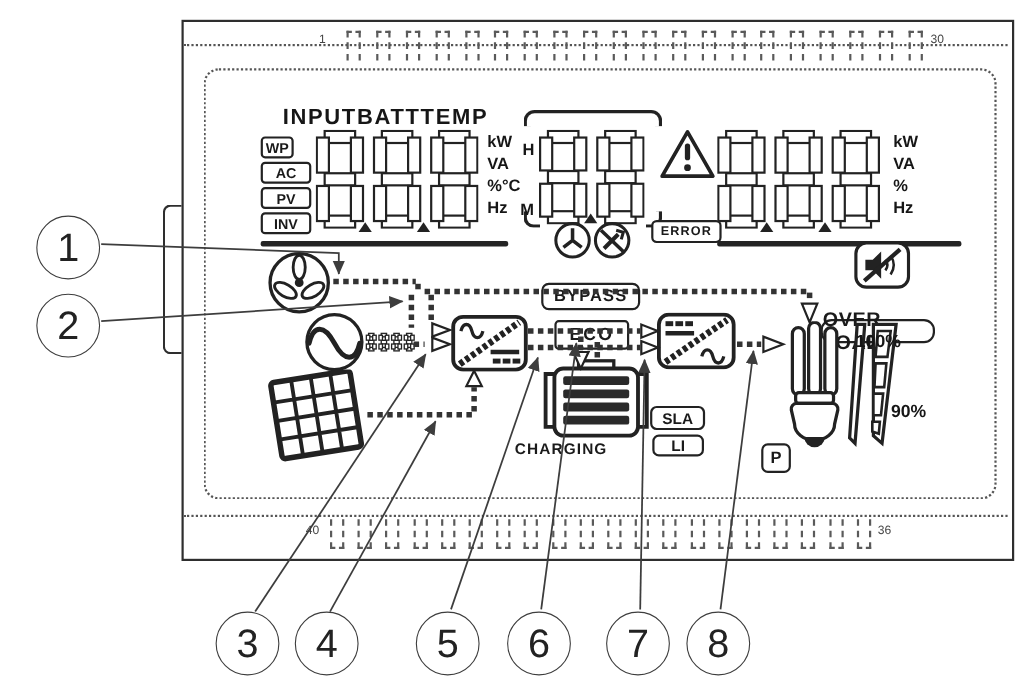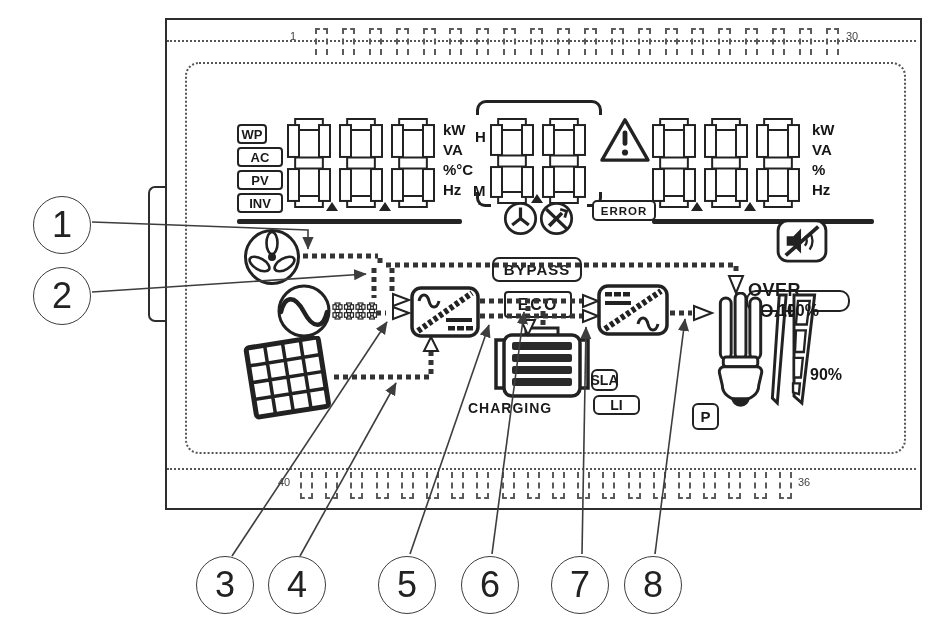--- a/index.html
+++ b/index.html
@@ -90,20 +90,21 @@
       <div class="pin pinbot"></div>
       <div class="pin pinbot"></div>
       <div class="pin pinbot"></div>
       <div class="pin pinbot"></div>
       <div class="pin pinbot"></div>
     </div>
   <div class="a pinlabel" style="left:798px;top:476px;">36</div>
 
   <div class="a disp" style="left:185px;top:62px;width:717px;height:388px;"></div>
 
+  <div class="a lcdtitle" style="left:257px;top:96px;">INPUTBATTTEMP</div>
   <div class="a flagbox" style="left:237px;top:124px;width:30px;height:20px;">WP</div>
   <div class="a flagbox" style="left:237px;top:147px;width:46px;height:20px;">AC</div>
   <div class="a flagbox" style="left:237px;top:170px;width:46px;height:20px;">PV</div>
   <div class="a flagbox" style="left:237px;top:193px;width:46px;height:20px;">INV</div>
   <div class="a" style="left:287px;top:118px;">
       <svg width="148" height="90" viewBox="0 0 148 90">
         <rect x="8.15" y="1" width="27.7" height="11" fill="#fff" stroke="#222" stroke-width="2"></rect>
         <rect x="8.15" y="39.5" width="27.7" height="11" fill="#fff" stroke="#222" stroke-width="2"></rect>
         <rect x="8.15" y="78" width="27.7" height="11" fill="#fff" stroke="#222" stroke-width="2"></rect>
         <rect x="32" y="7.050000000000001" width="11" height="31.9" fill="#fff" stroke="#222" stroke-width="2"></rect>
@@ -306,21 +307,21 @@
         <rect x="14" y="9" width="76" height="61" rx="8" fill="#fff" stroke="#222" stroke-width="3.5"></rect>
         <g fill="#2a2a2a">
           <rect x="22" y="16" width="60" height="8" rx="2"></rect>
           <rect x="22" y="28" width="60" height="8" rx="2"></rect>
           <rect x="22" y="40" width="60" height="8" rx="2"></rect>
           <rect x="22" y="52" width="60" height="8" rx="2"></rect>
         </g>
       </svg>
   </div>
   <div class="a chg" style="left:468px;top:400px;">CHARGING</div>
-  <div class="a roundlbl" style="left:591px;top:345px;width:27px;height:22px;font-size:14px;border-radius:6px;">SLA</div>
+  <div class="a roundlbl" style="left:591px;top:345px;width:50px;height:22px;font-size:14px;border-radius:6px;">SLA</div>
   <div class="a roundlbl" style="left:593px;top:371px;width:47px;height:20px;font-size:14px;border-radius:6px;">LI</div>
 
   <div class="a" style="left:776px;top:219px;width:52px;height:44px;">
     <svg viewBox="0 0 54 46" width="52" height="44">
         <rect x="2" y="2" width="50" height="42" rx="10" fill="#fff" stroke="#222" stroke-width="3"></rect>
         <polygon points="11,18 18,18 26,10 26,36 18,28 11,28" fill="#222"></polygon>
         <path d="M30 18 q4 5 0 10 M35 14 q6 9 0 18" stroke="#222" stroke-width="2.4" fill="none"></path>
         <line x1="10" y1="38" x2="44" y2="8" stroke="#222" stroke-width="4"></line>
       </svg>
   </div>

